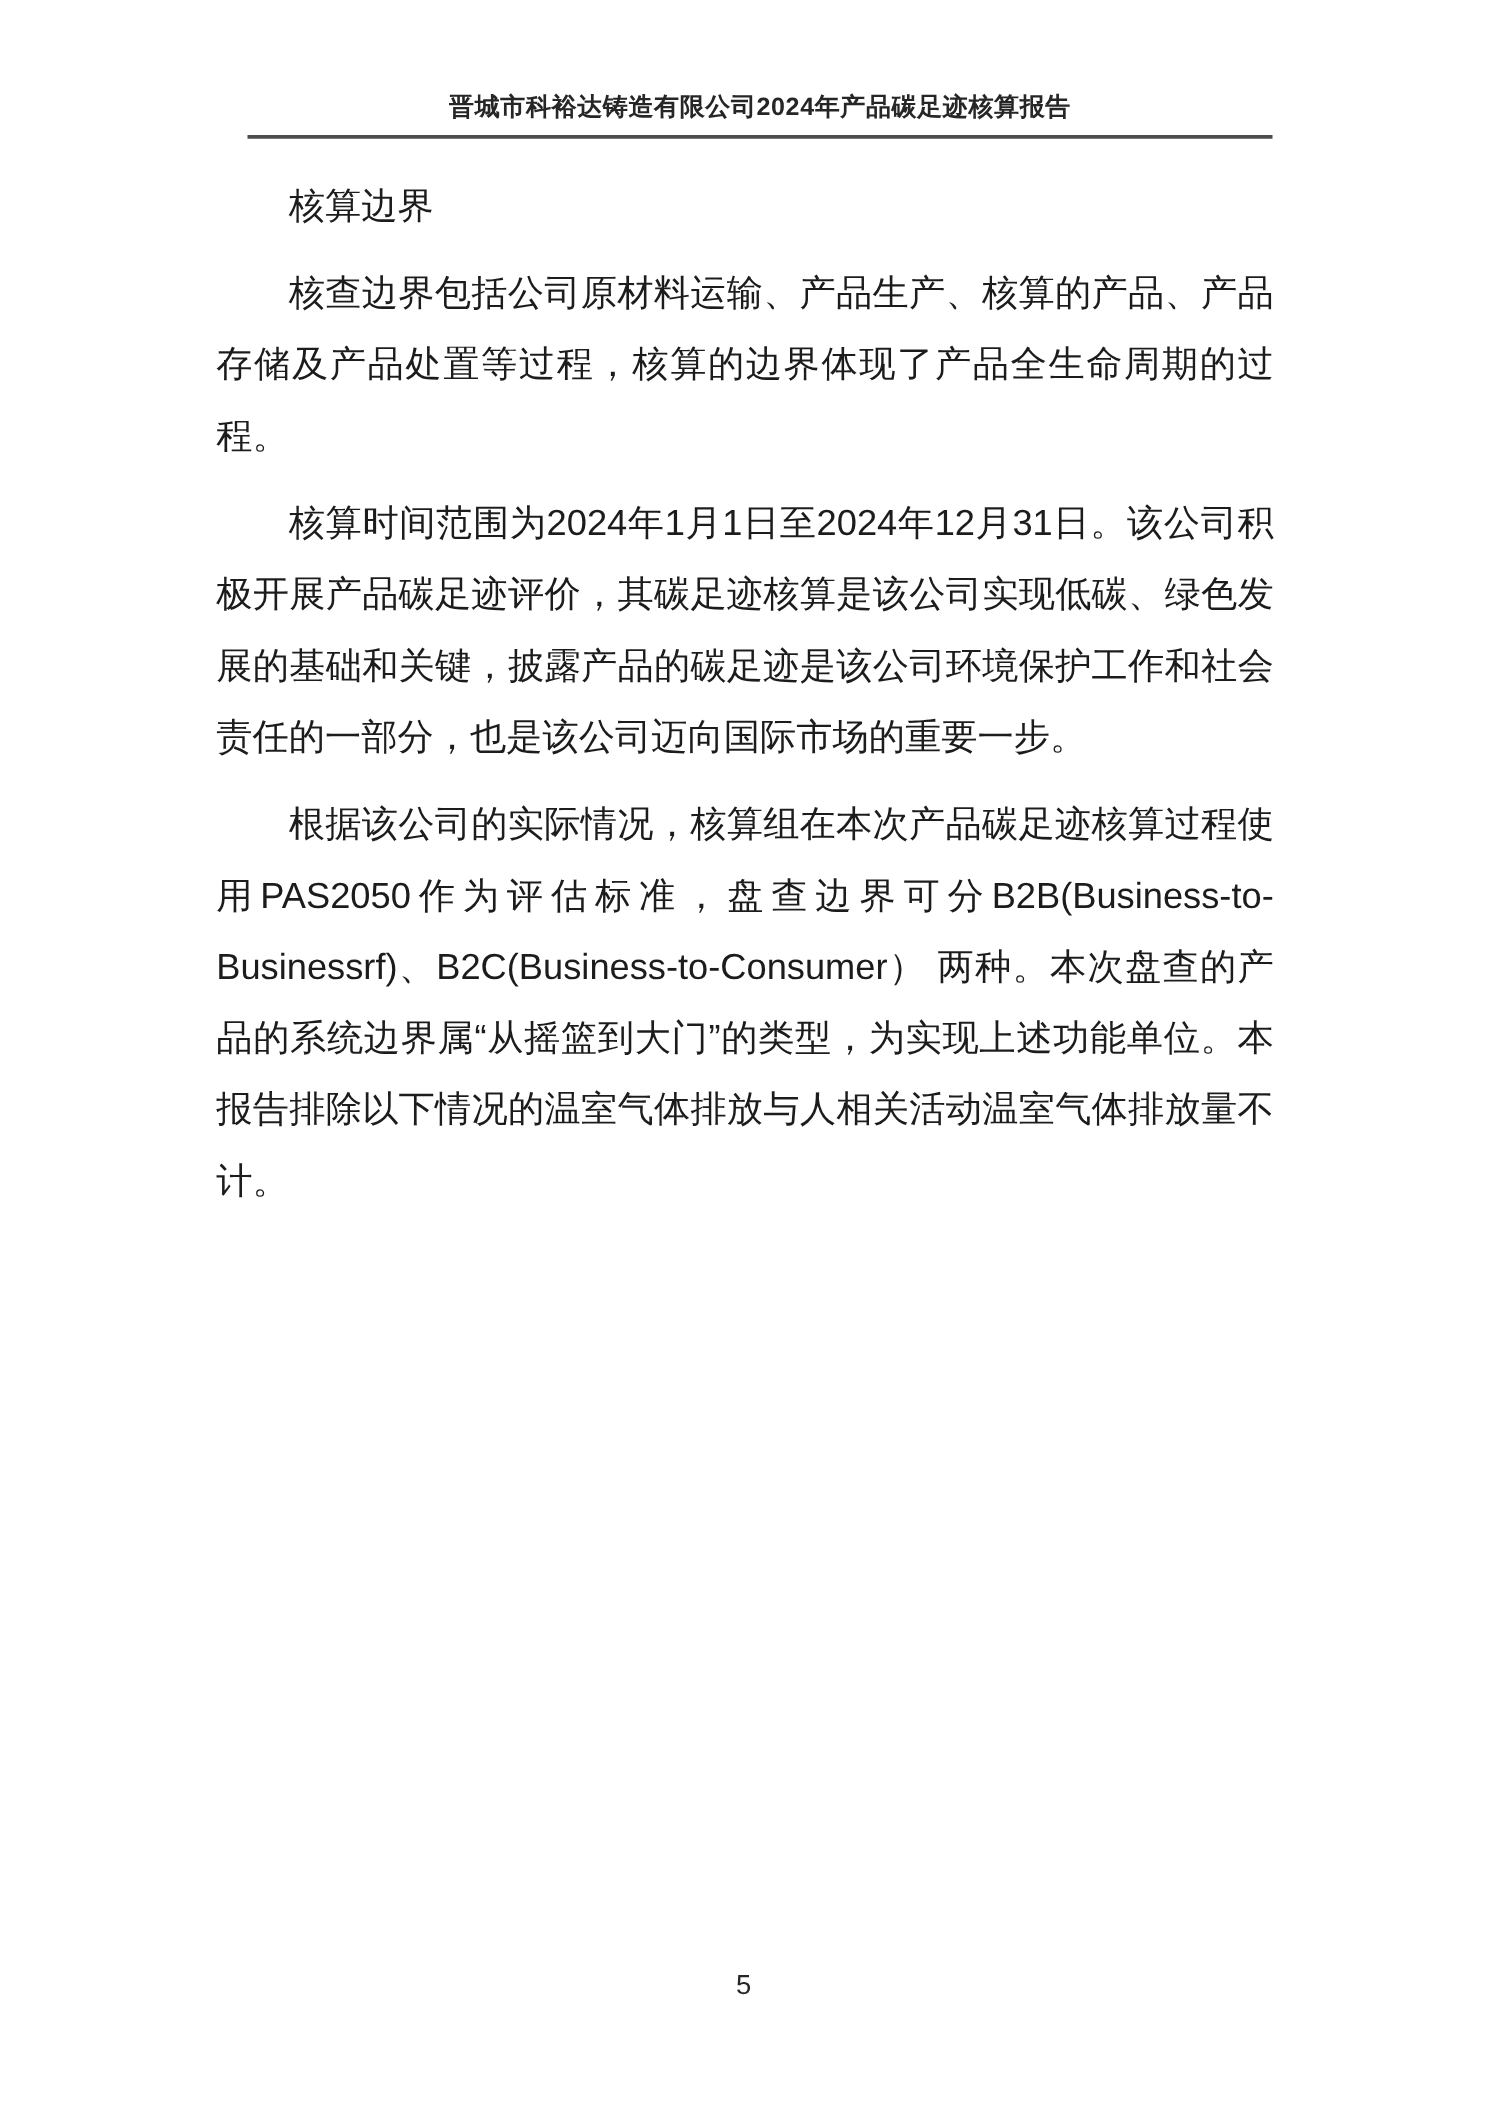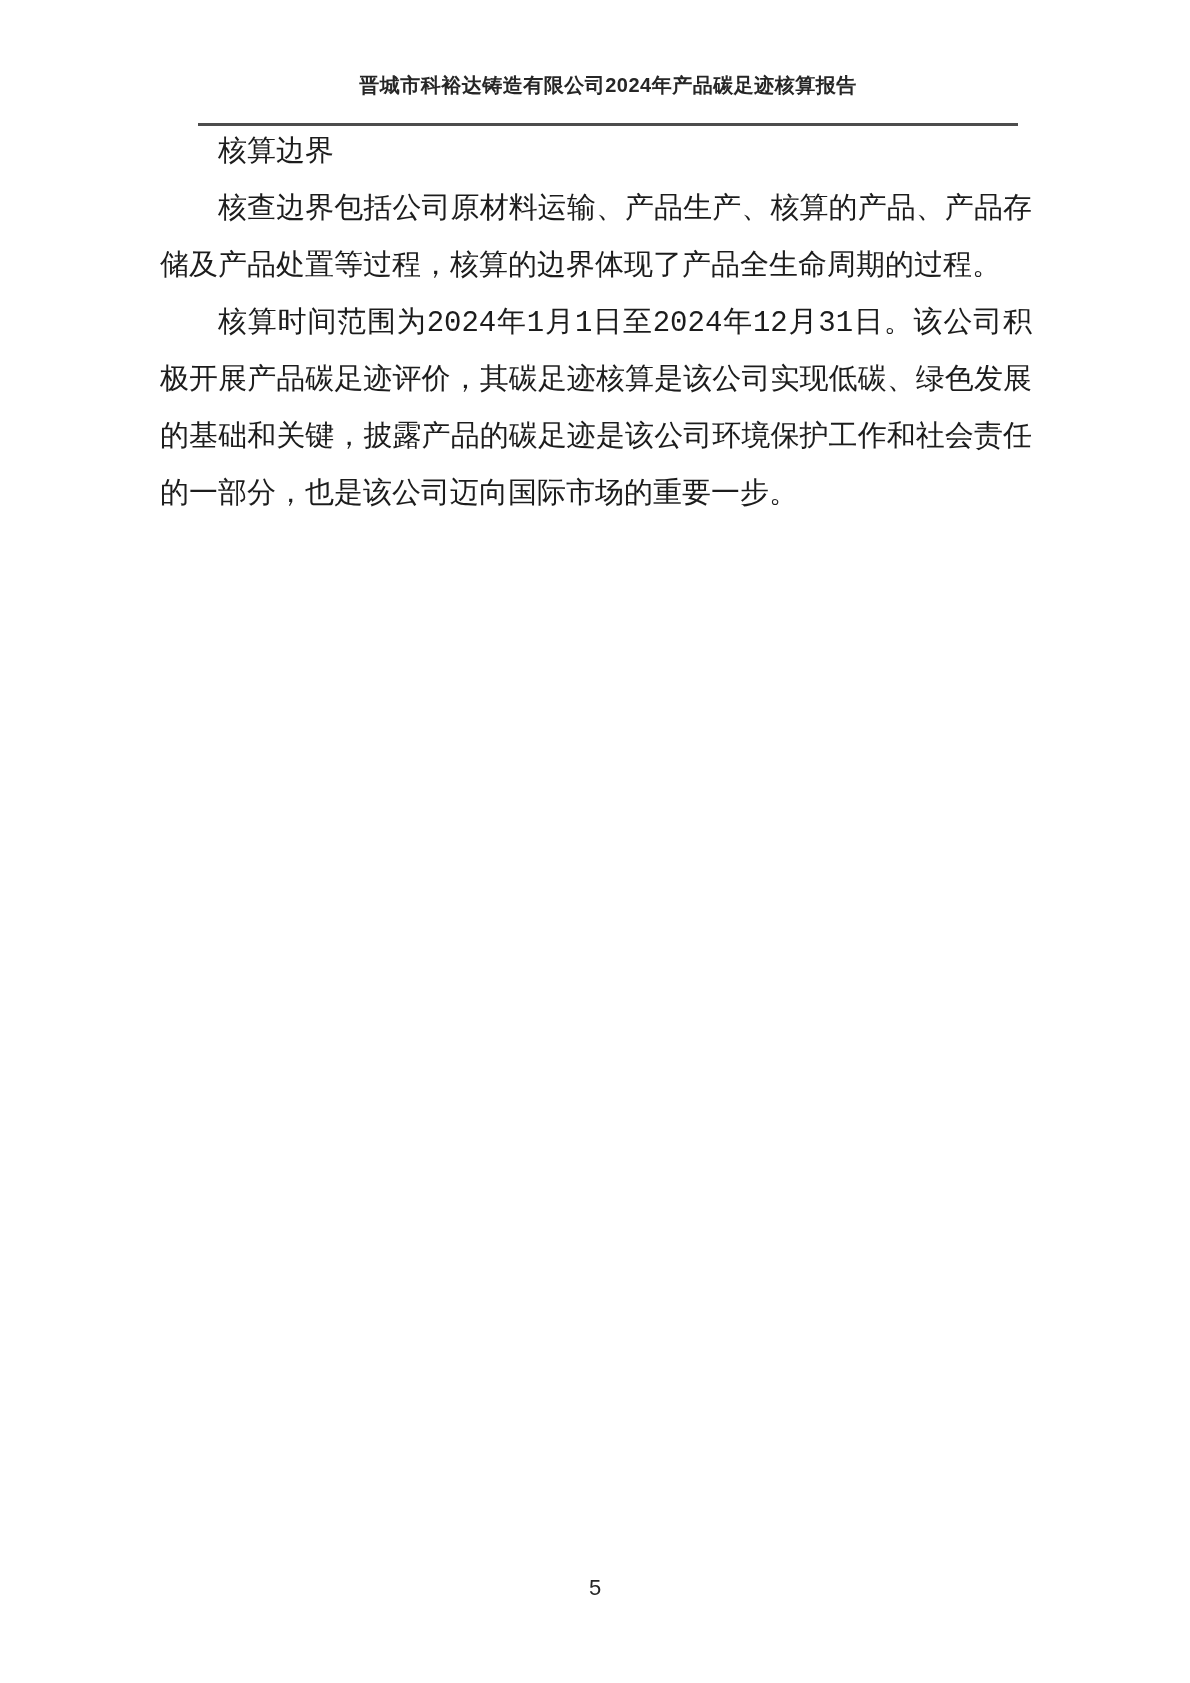--- a/index.html
+++ b/index.html
@@ -19,38 +19,37 @@
   .header {
     position: absolute;
     top: 72px;
     left: 198px;
     width: 820px;
     text-align: center;
     font-size: 20px;
     font-weight: 600;
     color: #262626;
     letter-spacing: 0.5px;
-    padding-bottom: 24px;
+    padding-bottom: 9px;
     border-bottom: 3px solid #4d4d4d;
   }
   .content {
     position: absolute;
     top: 124px;
     left: 160px;
     width: 872px;
     font-size: 29px;
     line-height: 57px;
     text-align: justify;
     color: #1c1c1c;
   }
   .content p {
-    margin: 0;
+    margin: 13px;
     text-indent: 2em;
     word-break: break-word;
-    font-family: Liberation Mono, monospace;
   }
   .footer {
     position: absolute;
     left: 0;
     width: 100%;
     top: 1575px;
     text-align: center;
     font-size: 22px;
     color: #262626;
   }
@@ -61,19 +60,20 @@
 <div class="page">
 
   <div class="header">
     <span>晋城市科裕达铸造有限公司2024年产品碳足迹核算报告</span>
   </div>
 
   <div class="content">
     <p>核算边界</p>
     <p>核查边界包括公司原材料运输、产品生产、核算的产品、产品存储及产品处置等过程，核算的边界体现了产品全生命周期的过程。</p>
     <p>核算时间范围为2024年1月1日至2024年12月31日。该公司积极开展产品碳足迹评价，其碳足迹核算是该公司实现低碳、绿色发展的基础和关键，披露产品的碳足迹是该公司环境保护工作和社会责任的一部分，也是该公司迈向国际市场的重要一步。</p>
+    <p>根据该公司的实际情况，核算组在本次产品碳足迹核算过程使用PAS2050作为评估标准，盘查边界可分B2B(Business-to-Businessrf)、B2C(Business-to-Consumer） 两种。本次盘查的产品的系统边界属“从摇篮到大门”的类型，为实现上述功能单位。本报告排除以下情况的温室气体排放与人相关活动温室气体排放量不计。</p>
   </div>
 
   <div class="footer">
     <span>5</span>
   </div>
 
 </div>
 
 </body></html>

